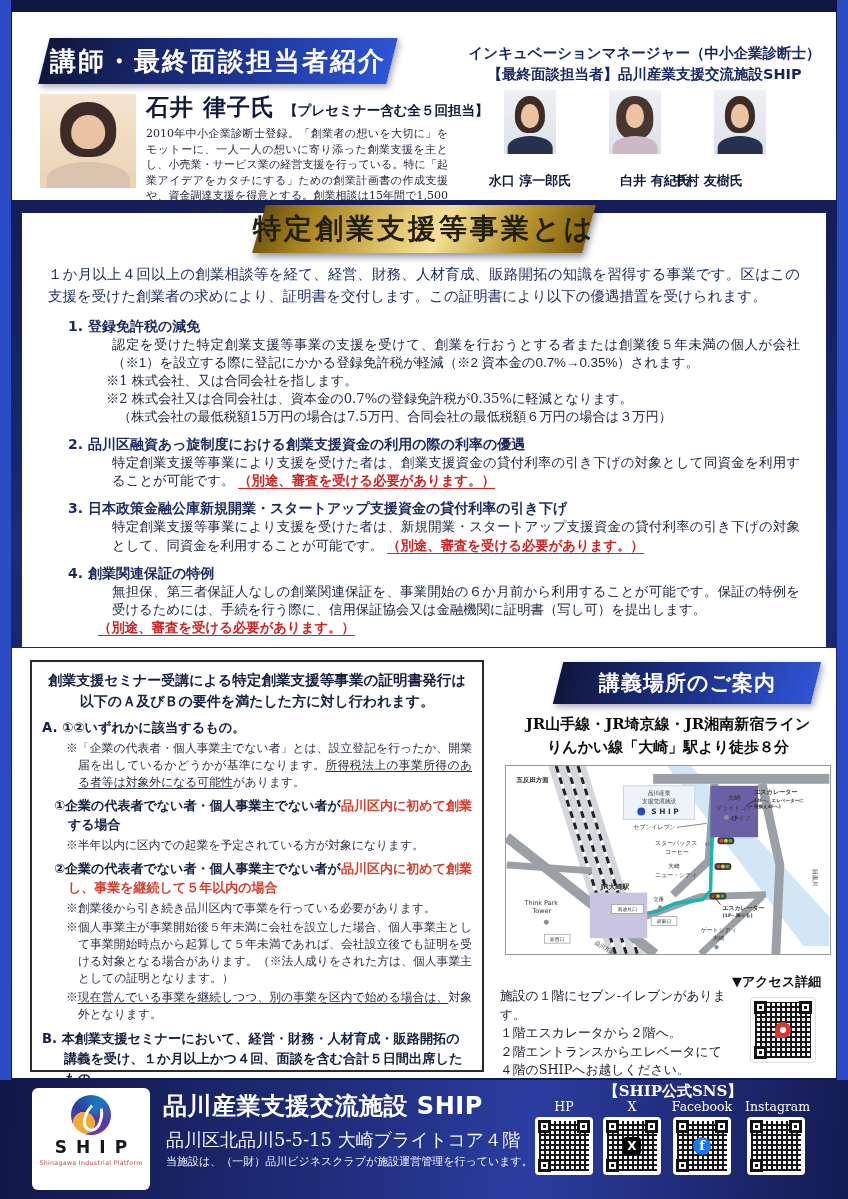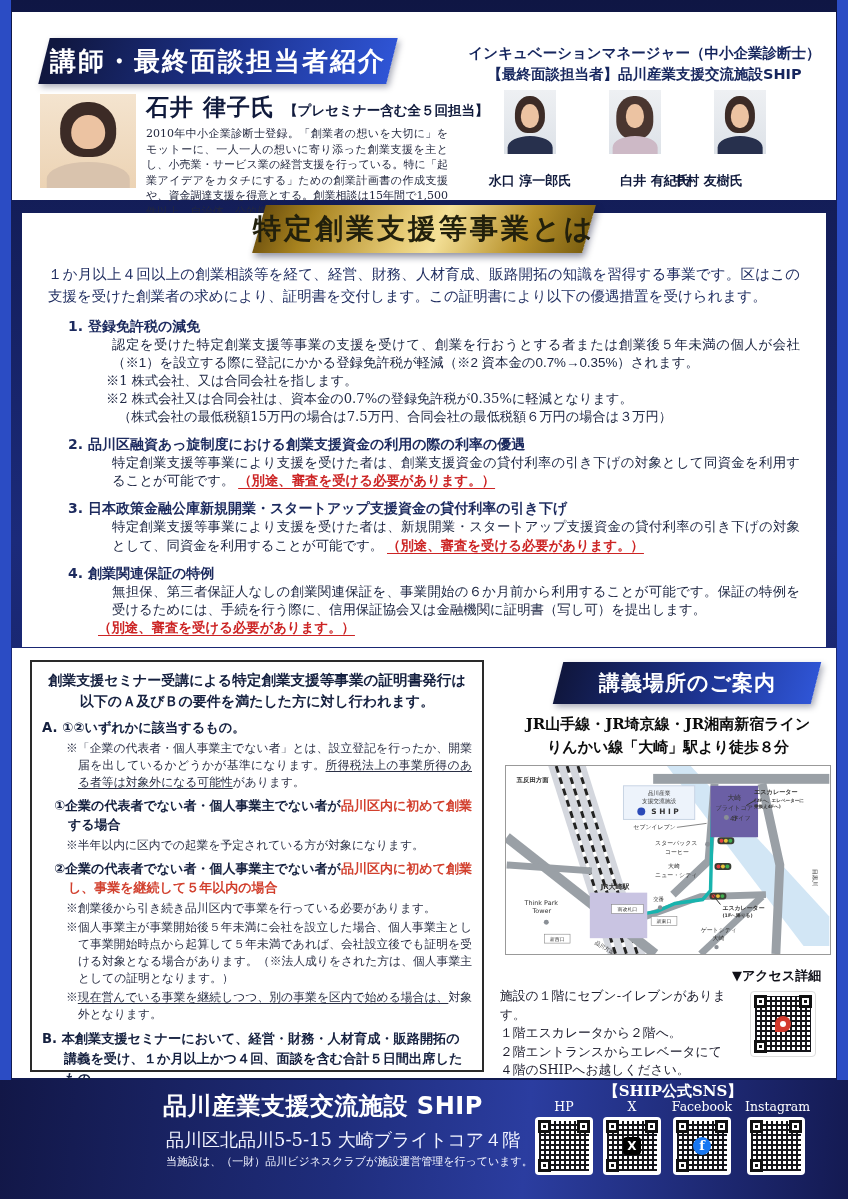--- a/index.html
+++ b/index.html
@@ -67,21 +67,21 @@
   .u { text-decoration:underline; text-underline-offset:2px; }
   .req-warn { color:#d2402e; font-weight:700; font-size:13px; line-height:1.5; margin-top:7px; text-indent:-14px; padding-left:14px; }
 
   .venue-col { position:absolute; left:488px; top:8px; width:336px; }
   .venue-banner { margin:6px 0 0 58px; width:258px; height:42px; font-size:21px; letter-spacing:1px; }
   .rail-lines { margin-top:9px; text-align:center; font-family:"DejaVu Serif","Liberation Serif",serif; font-weight:700; font-size:15px; color:#0c0c0c; line-height:1.5; }
   .map-box { margin:7px 0 0 5px; width:326px; height:190px; border:1px solid #999; background:#fff; }
   svg text { font-family:"DejaVu Sans","Liberation Sans",sans-serif; fill:#333; }
   .access-row { display:flex; margin-top:12px; }
   .access-left { flex:1; margin-top:20px; font-family:"DejaVu Serif","Liberation Serif",serif; font-size:12.8px; color:#1c1c2c; line-height:1.45; }
-  .access-right { width:86px; }
+  .access-right { width:86px;margin-top:6px; }
   .access-detail { font-weight:700; font-size:13px; color:#101018; white-space:nowrap; margin-left:-18px; }
   .qr { position:relative; background:#fff; border-radius:4px; }
   .qr .qr-pattern { position:absolute; inset:4px;
     background-image:repeating-linear-gradient(90deg,#15151a 0 2px,rgba(0,0,0,0) 2px 5px),
                      repeating-linear-gradient(0deg,#15151a 0 2px,#fff 2px 5px); }
   .qr .fp { position:absolute; width:13px; height:13px; border:3px solid #111; background:#fff; }
   .qr .fp::after { content:""; position:absolute; inset:2px; background:#111; }
   .qr .fp.tl { top:3px; left:3px; } .qr .fp.tr { top:3px; right:3px; } .qr .fp.bl { bottom:3px; left:3px; }
   .qr .center-ic { position:absolute; left:50%; top:50%; transform:translate(-50%,-50%); z-index:2; }
   .qr-access { width:66px; height:66px; margin-top:6px; border:1px solid #ddd; }
@@ -343,20 +343,25 @@
               <span class="fp tr"></span>
               <span class="fp bl"></span>
             <span class="center-ic pin"></span>
           </div>
         </div>
       </div>
     </div>
   </div>
 
   <div class="footer">
+    <div class="logo-box">
+      <div class="logo-circle"></div>
+      <div class="logo-letters">SHIP</div>
+      <div class="logo-tagline">Shinagawa Industrial Platform</div>
+    </div>
     <div class="f-title">品川産業支援交流施設 SHIP</div>
     <div class="f-address">品川区北品川5-5-15 大崎ブライトコア４階</div>
     <div class="f-note">当施設は、（一財）品川ビジネスクラブが施設運営管理を行っています。</div>
     <div class="sns-header">【SHIP公式SNS】</div>
 
     <div class="sns-item" style="left:533px;">
       <div class="sns-label">HP</div>
       <div class="qr sns-qr">
         <span class="qr-pattern"></span>
         <span class="fp tl"></span>

